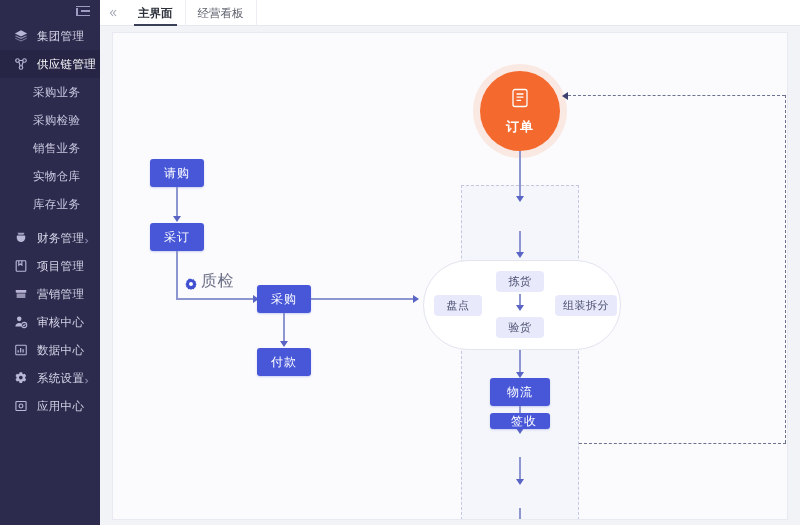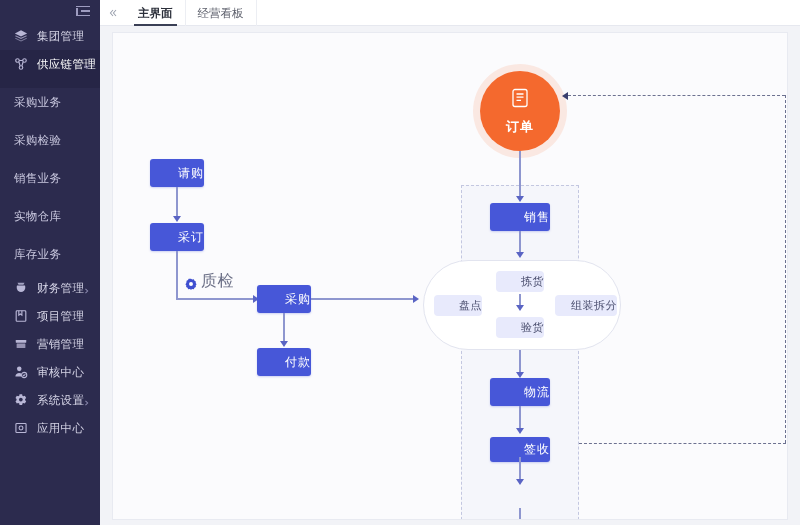--- a/index.html
+++ b/index.html
@@ -53,23 +53,23 @@
   .menu-item .mi-arrow {
     position: absolute; right: 10px; top: 50%; transform: translateY(-50%);
     width: 7px; height: 7px; color: #8b89ae;
   }
   .menu-item.group-open { background: #262546; }
   .menu-item.group-open .mi-label { color: #ffffff; font-family: Liberation Serif, serif; }
 
   .submenu { list-style: none; background: #2c2b4e; }
   .submenu-item {
     height: 28px; display: flex; align-items: center;
-    padding-left: 14px;
+    padding-left: 33px;
     color: #c9c8df; font-size: 11.5px;
-    cursor: pointer; white-space: nowrap; letter-spacing: .3px; margin-top: 10px;
+    cursor: pointer; white-space: nowrap; letter-spacing: .3px;
   }
   .sub-group-wrap { background: #262546; }
   .spacer-6 { height: 6px; }
 
   
   .main { flex: 1 1 auto; position: relative; background: #f2f3f7; height: 525px; }
 
   .tabbar {
     height: 26px; background: #ffffff;
     display: flex; align-items: center;
@@ -101,21 +101,21 @@
     overflow: hidden;
   }
 
   
   .node {
     position: absolute;
     background: #4757d8;
     color: #ffffff;
     border-radius: 3px;
     font-size: 12px;
-    display: flex; align-items: center; justify-content: flex-end;
+    display: flex; align-items: center; justify-content: center;
     letter-spacing: 1px;
     cursor: pointer;
     box-shadow: 0 1px 2px rgba(71,87,216,.25);
   }
   .node.lite {
     background: #e8eafc; color: #4a4e6e; font-size: 11px;
     border-radius: 4px; box-shadow: none; letter-spacing: .5px;
   }
 
   .order-circle {
@@ -266,20 +266,29 @@
           <svg viewBox="0 0 16 16" width="14" height="14" fill="currentColor">
             <circle cx="6" cy="4.4" r="2.6"></circle>
             <path d="M1.6 13.2c0-2.6 2-4.1 4.4-4.1 1 0 1.9.2 2.7.7-.4.6-.6 1.3-.6 2 0 .5.1 1 .3 1.4z"></path>
             <circle cx="11.6" cy="11.4" r="3" fill="none" stroke="currentColor" stroke-width="1.2"></circle>
             <path d="M10.3 11.4l.9.9 1.8-1.8" fill="none" stroke="currentColor" stroke-width="1.2"></path>
           </svg>
         </span>
         <span class="mi-label">审核中心</span>
       </li>
 
+      <li class="menu-item">
+        <span class="mi-icon">
+          <svg viewBox="0 0 16 16" width="14" height="14" fill="none" stroke="currentColor" stroke-width="1.2">
+            <rect x="2" y="2.5" width="12" height="11" rx="1"></rect>
+            <path d="M4.8 10.8V8.2M7.6 10.8V5.6M10.4 10.8V7" stroke-width="1.4"></path>
+          </svg>
+        </span>
+        <span class="mi-label">数据中心</span>
+      </li>
 
       <li class="menu-item">
         <span class="mi-icon">
           <svg viewBox="0 0 16 16" width="14" height="14" fill="currentColor">
             <path d="M6.3 1.4h3l.3 1.6 1.3.7 1.5-.6 1.5 2.6-1.2 1.1v1.5l1.2 1.1-1.5 2.6-1.5-.6-1.3.7-.3 1.6h-3L6 12.1l-1.3-.7-1.5.6L1.7 9.4l1.2-1.1V6.8L1.7 5.7l1.5-2.6 1.5.6L6 3z"></path>
             <circle cx="7.8" cy="7.5" r="2.1" fill="#2c2b4e"></circle>
           </svg>
         </span>
         <span class="mi-label">系统设置</span>
         <span class="mi-arrow">
@@ -363,23 +372,20 @@
         <div class="hline" style="left:198px; top:265px; width:105px;"></div>
         <div class="arrow-right" style="left:300px; top:262px;"></div>
 
         <div class="vline" style="left:170px; top:280px; height:31px;"></div>
         <div class="arrow-down" style="left:167px; top:308px;"></div>
 
         <div class="node" style="left:144px; top:315px; width:54px; height:28px;">
           <span>付款</span>
         </div>
 
-        <div class="node" style="left:377px; top:170px; width:60px; height:28px;">
-          <span>销售</span>
-        </div>
         <div class="vline" style="left:406px; top:198px; height:25px;"></div>
         <div class="arrow-down" style="left:403px; top:219px;"></div>
 
         <div class="round-region" style="left:310px; top:227px; width:198px; height:90px;"></div>
 
         <div class="node lite" style="left:321px; top:262px; width:48px; height:21px;">
           <span>盘点</span>
         </div>
         <div class="node lite" style="left:383px; top:238px; width:48px; height:21px;">
           <span>拣货</span>
@@ -395,21 +401,21 @@
 
         <div class="vline" style="left:406px; top:317px; height:25px;"></div>
         <div class="arrow-down" style="left:403px; top:339px;"></div>
 
         <div class="node" style="left:377px; top:345px; width:60px; height:28px;">
           <span>物流</span>
         </div>
         <div class="vline" style="left:406px; top:373px; height:25px;"></div>
         <div class="arrow-down" style="left:403px; top:395px;"></div>
 
-        <div class="node" style="left:377px; top:404px; width:60px; height:25px;padding-left:8px;">
+        <div class="node" style="left:377px; top:380px; width:60px; height:16px;padding-left:8px;">
           <span>签收</span>
         </div>
         <div class="vline" style="left:406px; top:424px; height:25px;"></div>
         <div class="arrow-down" style="left:403px; top:446px;"></div>
 
         <div class="vline" style="left:406px; top:475px; height:20px;"></div>
 
         <div class="dash-h" style="left:466px; top:410px; width:207px;"></div>
         <div class="dash-v" style="left:672px; top:62px; height:348px;"></div>
         <div class="dash-h" style="left:455px; top:62px; width:217px;"></div>

